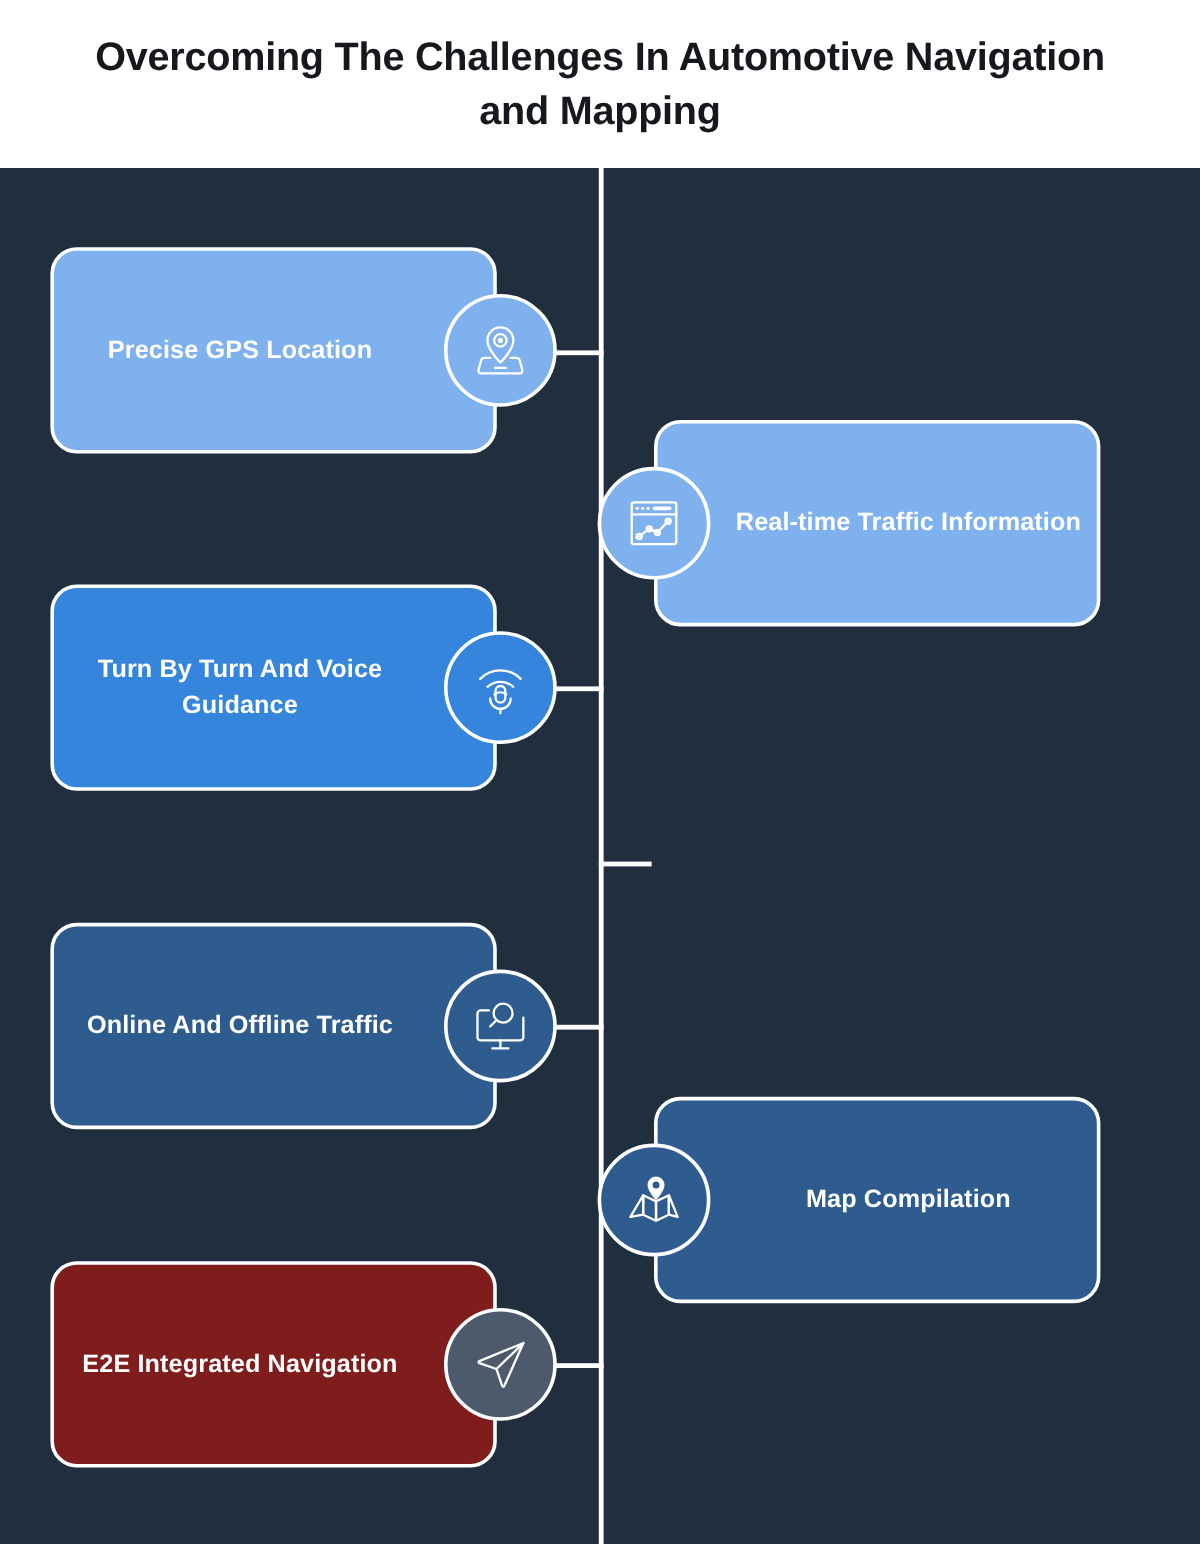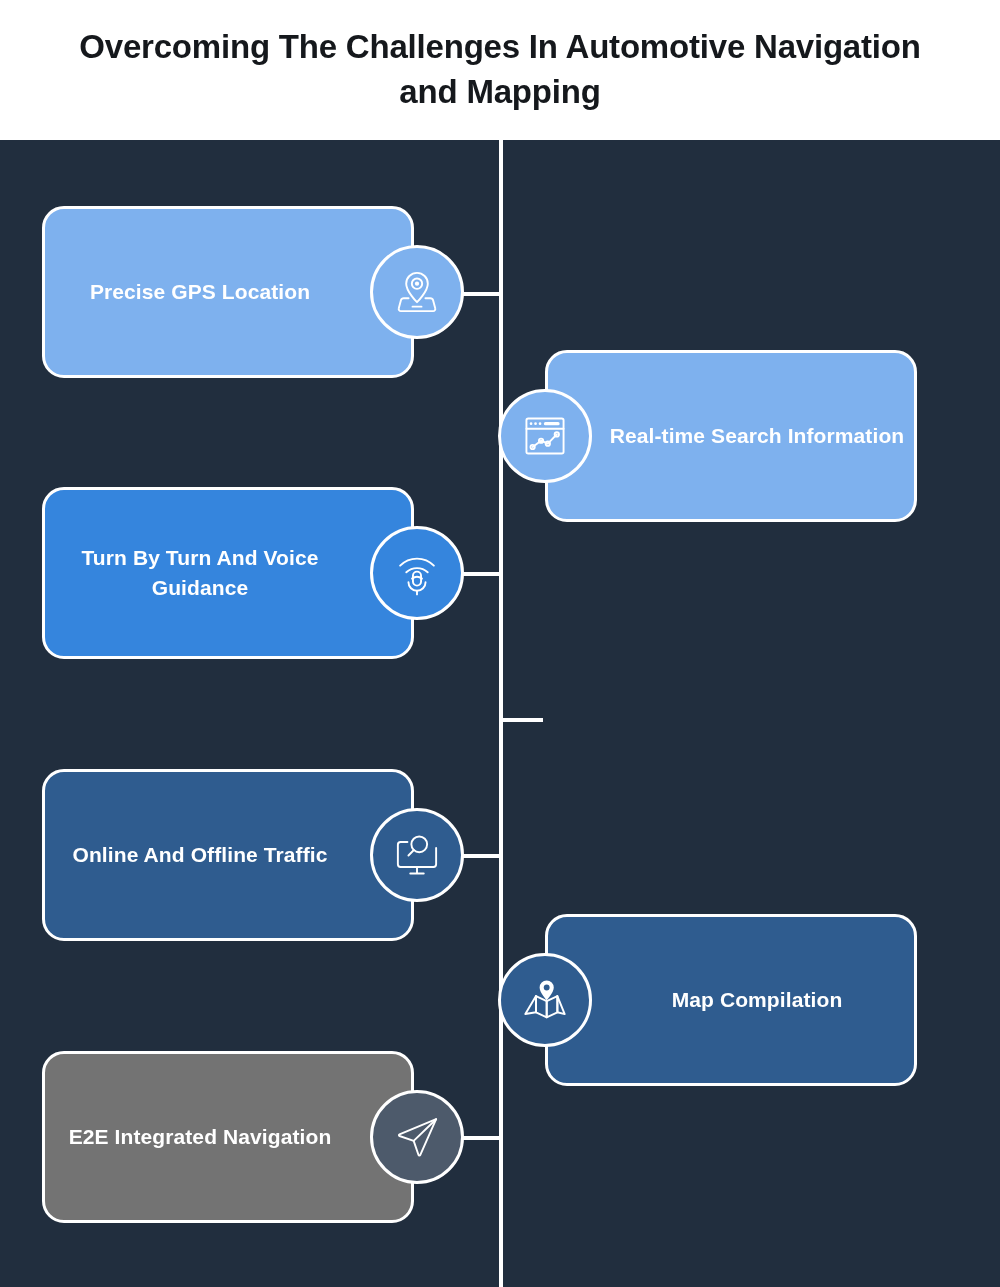--- a/index.html
+++ b/index.html
@@ -184,36 +184,36 @@
             <line class="ico" stroke-width="2" x1="24" y1="34.7" x2="24" y2="40"></line>
             <line class="ico" stroke-width="2" x1="18" y1="40.5" x2="30" y2="40.5"></line>
             <circle class="ico" stroke-width="2.2" cx="26" cy="14.5" r="7"></circle>
             <line class="ico" stroke-width="2.4" x1="21.2" y1="19.6" x2="16.4" y2="24.4"></line>
           </svg>
         </span>
       </div>
     </div>
 
     <div class="node left" style="top:911px;">
-      <div class="card" style="background:#737373;">
+      <div class="card" style="background:#7f1d1d;">
         <span class="card-label">E2E Integrated Navigation</span>
       </div>
       <div class="bubble" style="background:#4d5a6b;">
         <span>
           <svg viewBox="0 0 48 48" aria-hidden="true">
             <path class="ico" stroke-width="2.2" d="M41 8.2 8.4 21.6a.8.8 0 0 0 .05 1.5l12.6 4.3 4.3 12.6a.8.8 0 0 0 1.5.05L41 8.2z"></path>
             <line class="ico" stroke-width="2.2" x1="41" y1="8.2" x2="21.05" y2="27.4"></line>
           </svg>
         </span>
       </div>
     </div>
 
     <div class="node right" style="top:210px;">
       <div class="card" style="background:#7eb1ee;">
-        <span class="card-label">Real-time Search Information</span>
+        <span class="card-label">Real-time Traffic Information</span>
       </div>
       <div class="bubble" style="background:#7eb1ee;">
         <span>
           <svg viewBox="0 0 48 48" aria-hidden="true">
             <rect class="ico" stroke-width="2" x="7.5" y="8.5" width="33" height="31" rx="1.6"></rect>
             <line class="ico" stroke-width="2" x1="7.5" y1="17.5" x2="40.5" y2="17.5"></line>
             <circle class="ico-fill" cx="11.6" cy="13" r="1.2"></circle>
             <circle class="ico-fill" cx="15.6" cy="13" r="1.2"></circle>
             <circle class="ico-fill" cx="19.6" cy="13" r="1.2"></circle>
             <rect class="ico-fill" x="23" y="11.6" width="14" height="2.8" rx="1.4"></rect>

